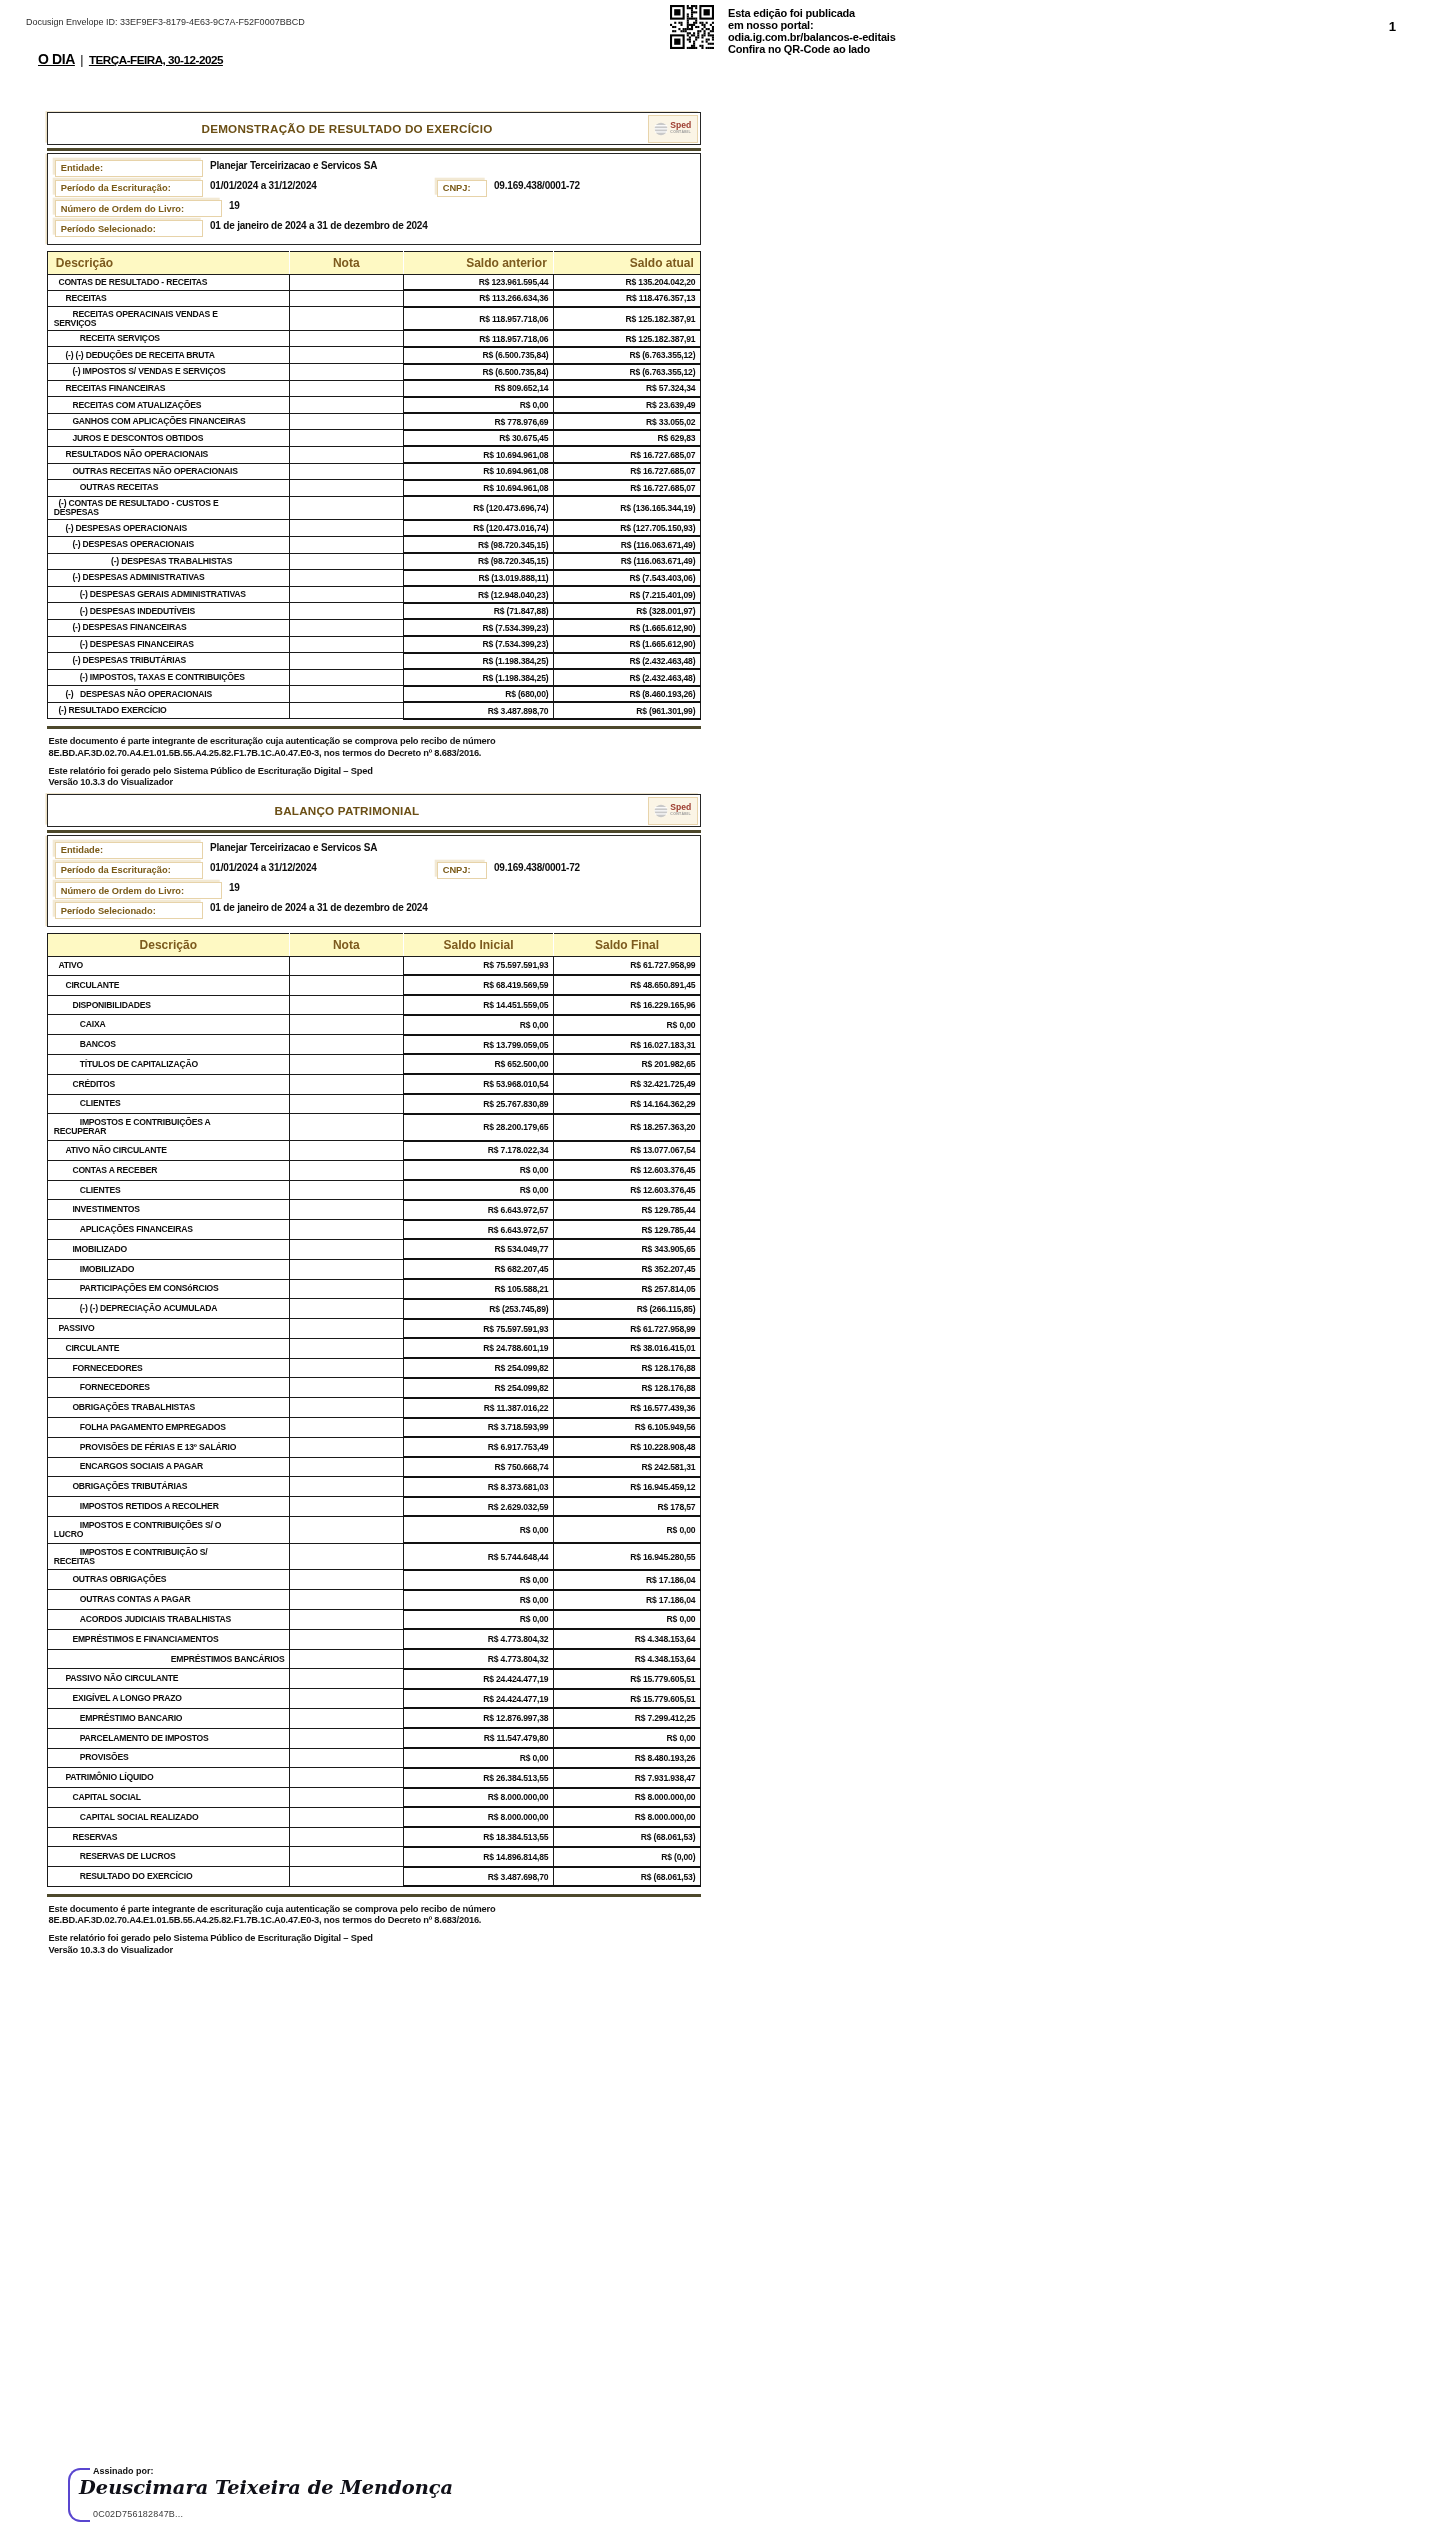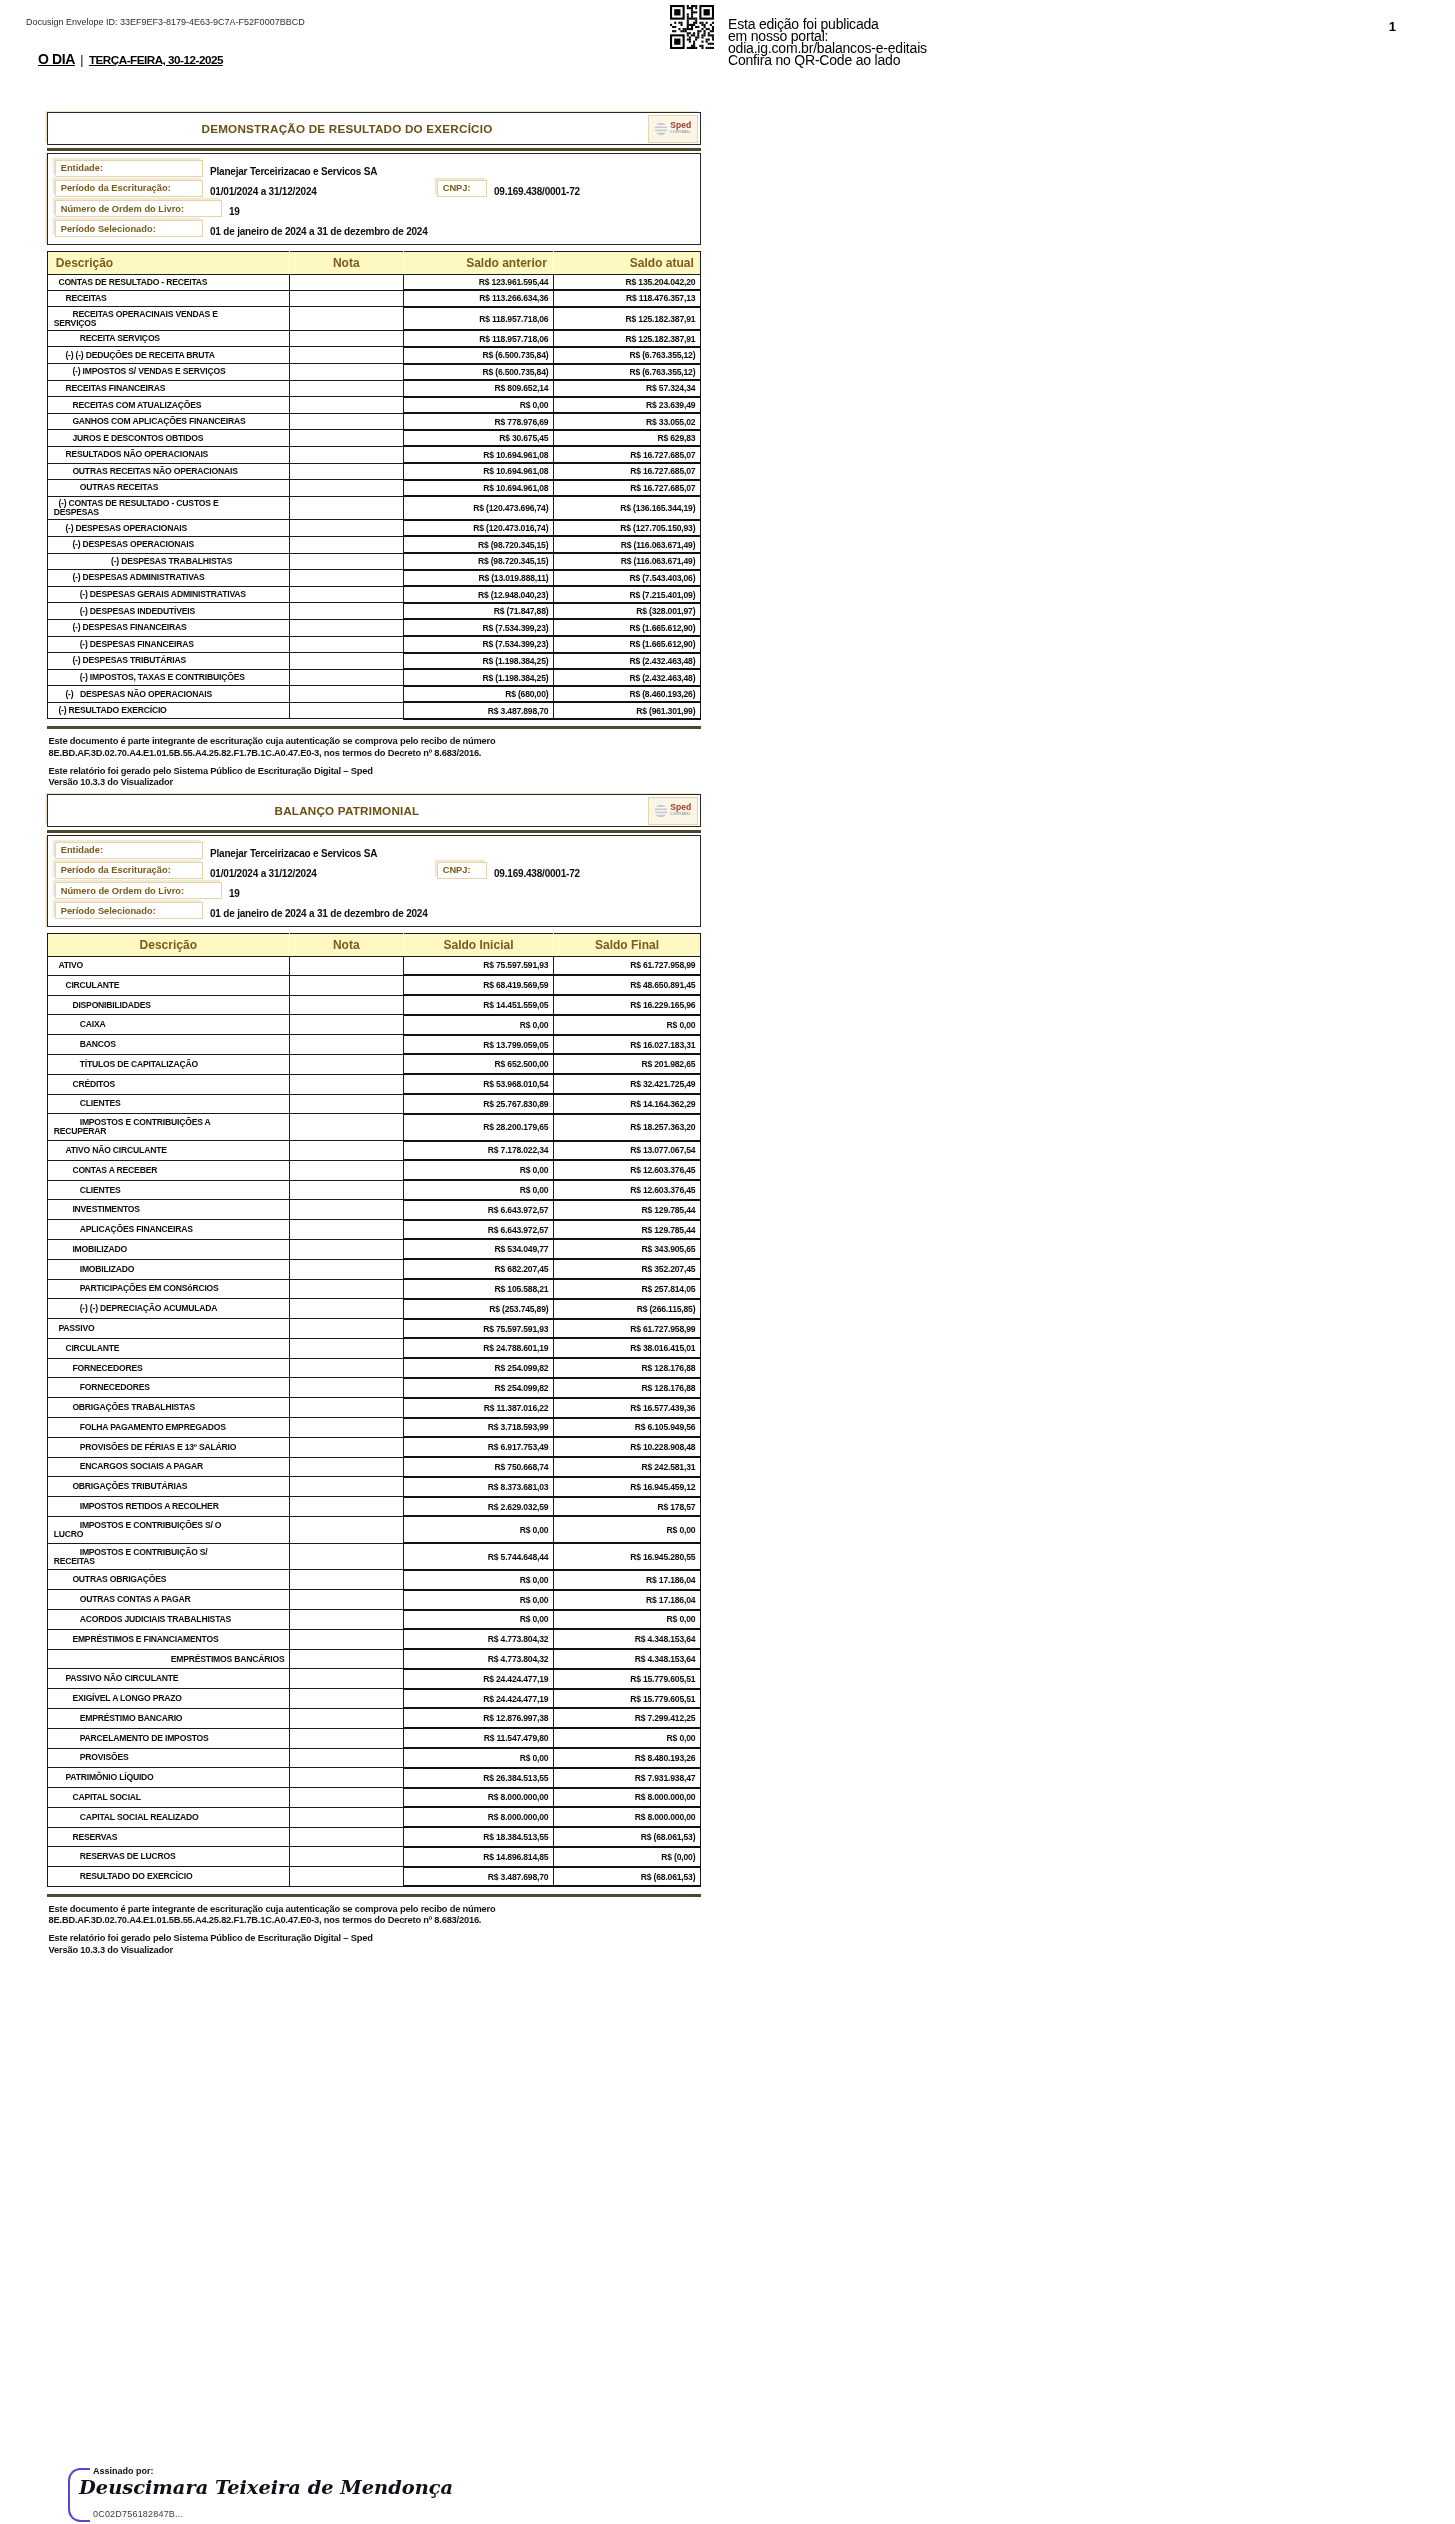--- a/index.html
+++ b/index.html
@@ -6,36 +6,36 @@
   body{font-family:"Liberation Sans",sans-serif;-webkit-font-smoothing:antialiased;}
   #page{position:relative;width:1455px;height:2525px;background:#fff;overflow:hidden;}
 
   
   .envelope{position:absolute;left:26px;top:17px;font-size:9px;color:#2e2e2e;letter-spacing:0px;}
   .masthead{position:absolute;left:38px;top:51px;display:flex;align-items:baseline;gap:5.4px;text-decoration:underline;}
   .masthead .brand{font-size:14px;font-weight:900;color:#000;letter-spacing:-0.4px;}
   .masthead .sep{font-size:12.4px;font-weight:300;color:#000;}
   .masthead .mdate{font-size:11.7px;font-weight:700;color:#000;letter-spacing:-0.5px;}
   .qr{position:absolute;left:670px;top:4.7px;width:44px;height:44px;}
-  .portal{position:absolute;left:728px;top:18px;font-size:14px;font-weight:400;color:#000;line-height:12px;letter-spacing:-0.2px;white-space:pre-line;}
+  .portal{position:absolute;left:728px;top:7px;font-size:11px;font-weight:700;color:#000;line-height:12px;letter-spacing:-0.2px;white-space:pre-line;}
   .pagenum{position:absolute;left:1349px;top:19.4px;width:47px;text-align:right;font-size:13.2px;font-weight:700;color:#000;}
 
   
   .report{position:absolute;left:47px;width:654px;}
   .titlebar{position:relative;border:0.8px solid #262626;height:31px;background:#fff;box-shadow:-2.3px -1.6px 0 -0.8px #ecdfc2;}
   .titlebar .title{position:absolute;left:0;right:54px;top:0;bottom:0;display:flex;align-items:center;justify-content:center;
     font-size:11.7px;font-weight:700;color:#6b4f15;letter-spacing:0.2px;}
   .sped{position:absolute;right:2.3px;top:1.6px;width:48px;height:26.4px;background:#fbf5e6;border:1.6px solid #e8d4ab;
     display:flex;align-items:center;justify-content:center;gap:2.3px;}
   .sped .stxt{display:flex;flex-direction:column;line-height:7px;}
   .sped .sped-t{font-size:8.6px;font-weight:700;color:#9c3b2e;}
   .sped .sped-s{font-size:3.5px;font-weight:700;color:#9a9a9a;letter-spacing:0.3px;}
   .rule{height:3.1px;background:#4d482b;margin-top:3.1px;}
   .info{border:0.8px solid #262626;margin-top:2.3px;padding:5.4px 7px 7px 7px;box-shadow:-2.3px 0 0 -0.8px #ecdfc2;}
-  .inf-row{display:flex;align-items:flex-end;margin-top:3.1px;position:relative;height:17px;}
+  .inf-row{display:flex;align-items:flex-start;margin-top:3.1px;position:relative;height:17px;}
   .inf-row:first-child{margin-top:0;}
   .inf-label{box-sizing:border-box;background:#fff;border:1.6px solid #e7d3a9;box-shadow:-2.3px -2.3px 0 0 #f2e9d4;
     font-size:9.3px;font-weight:700;color:#7a5a17;padding:1.6px 4.7px;height:17px;display:flex;align-items:center;}
   .w190{width:148px;}
   .w215{width:167px;}
   .w64{width:50px;justify-content:flex-start;}
   .inf-val{font-size:10px;font-weight:700;color:#0d0d0d;margin-left:7px;letter-spacing:-0.2px;}
   .inf-val.wfix{width:227px;}
 
   table.fin{width:100%;border-collapse:collapse;margin-top:5.4px;table-layout:fixed;}

